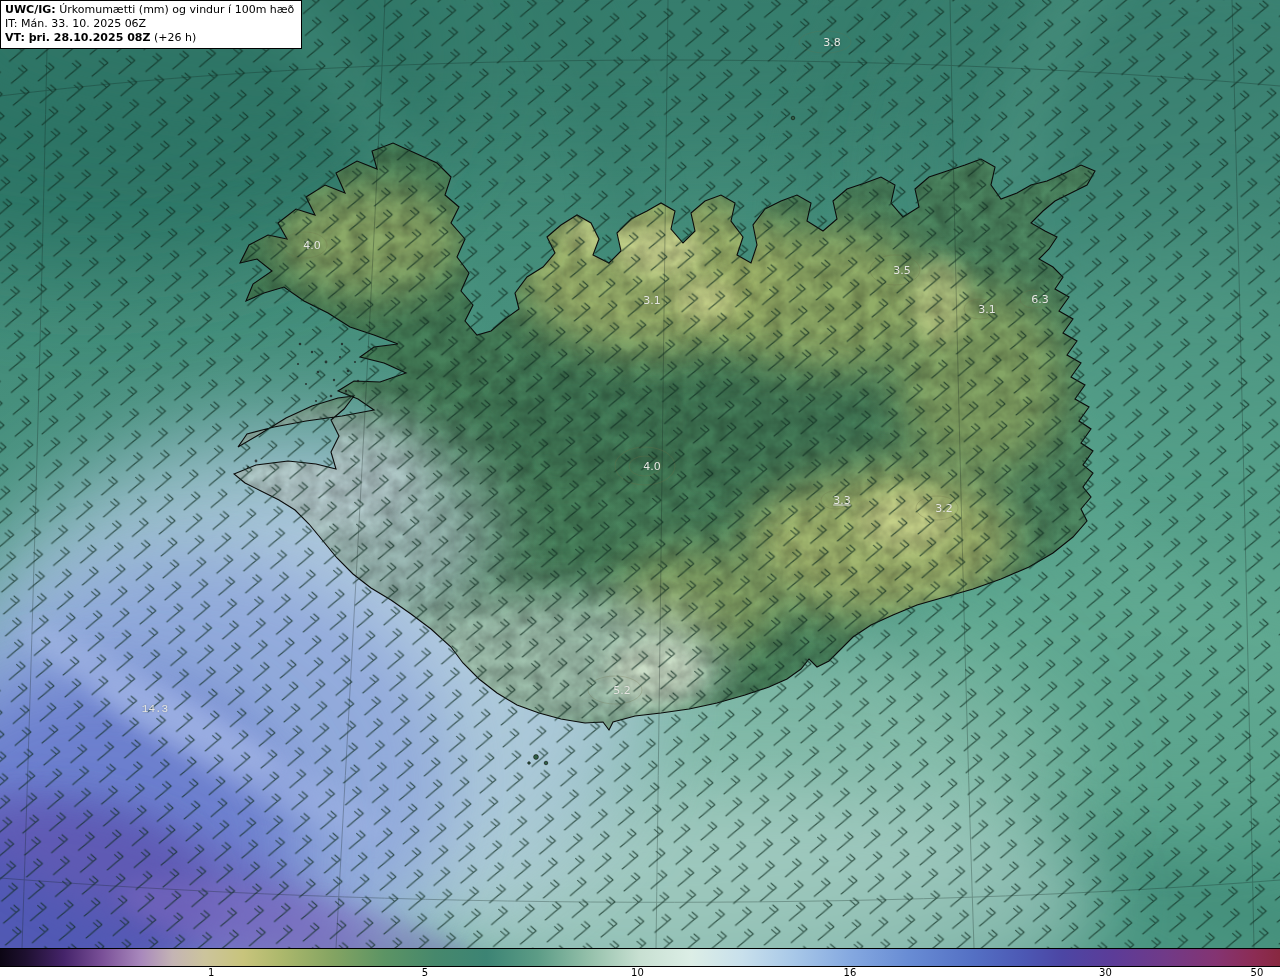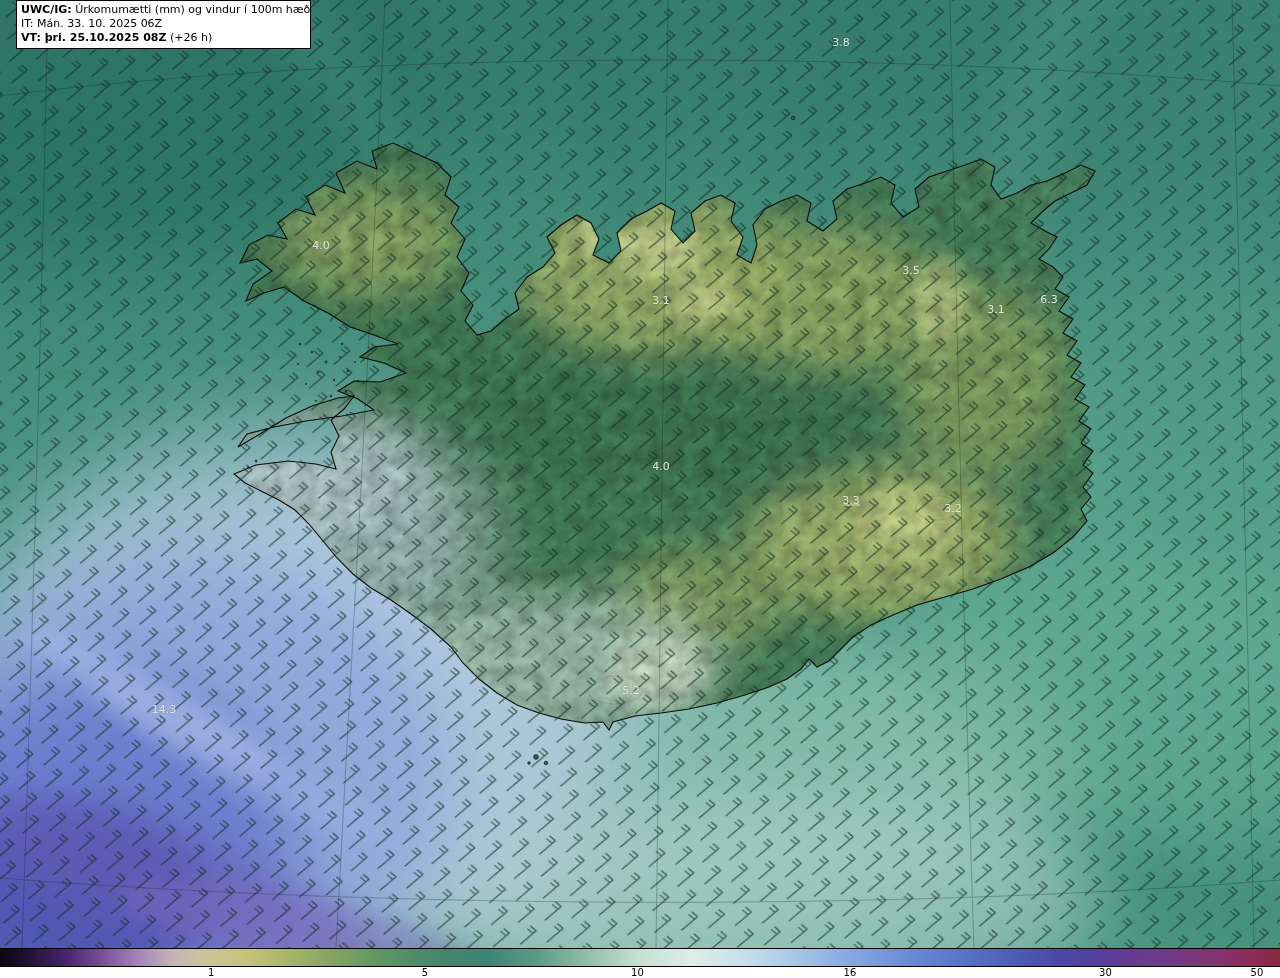--- a/index.html
+++ b/index.html
@@ -2,25 +2,25 @@
 <html><head>
 <meta charset="utf-8">
 <style>
   * { margin:0; padding:0; box-sizing:border-box; }
   html,body { background:#ffffff; }
   .stage { position:relative; width:1280px; height:978px; overflow:hidden;
            font-family:"DejaVu Sans","Liberation Sans",sans-serif; }
   .map-area { position:absolute; top:0; left:0; width:1280px; height:948px;
               overflow:hidden; background:#418876; }
   .map-area > svg { position:absolute; top:0; left:0; display:block; }
-  .title-box { position:absolute; top:0; left:16px; z-index:6; background:#ffffff;
-               border:1px solid #000; padding:2px 0 3px 4px; font-size:11px;
+  .title-box { position:absolute; top:0; left:0; z-index:6; background:#ffffff;
+               border:1px solid #000; padding:2px 7px 3px 4px; font-size:11px;
                line-height:1.27; color:#000; white-space:nowrap; }
   .title-box .b { font-weight:bold; }
-  .value-labels { position:absolute; top:0; left:16px; width:1244px; height:948px;
+  .value-labels { position:absolute; top:0; left:7px; width:1244px; height:948px;
                   z-index:4; pointer-events:none;padding-left:38px; }
   .value-label { position:absolute; transform:translate(-50%,-50%); font-size:11px;
                  color:#e6e6e2; text-shadow:0 0 2px rgba(30,50,42,0.4); white-space:nowrap; }
   .colorbar { position:absolute; left:0; top:948px; width:1280px; height:30px; background:#fff; }
   .cb-grad { width:1280px; height:19px; border-top:1px solid #000; border-bottom:1px solid #000; }
   .cb-ticks { position:relative; width:1280px; height:11px; background:#fff; }
   .cb-tick { position:absolute; top:0; transform:translateX(-50%); font-size:10px;
              line-height:11px; color:#000; }
 </style>
 </head>
@@ -225,27 +225,27 @@
         <span class="value-label" style="left: 825px; top: 42px;">3.8</span>
         <span class="value-label" style="left: 305px; top: 245px;">4.0</span>
         <span class="value-label" style="left: 895px; top: 270px;">3.5</span>
         <span class="value-label" style="left: 645px; top: 300px;">3.1</span>
         <span class="value-label" style="left: 1033px; top: 299px;">6.3</span>
         <span class="value-label" style="left: 980px; top: 309px;">3.1</span>
         <span class="value-label" style="left: 645px; top: 466px;">4.0</span>
         <span class="value-label" style="left: 835px; top: 500px; text-decoration: underline;">3.3</span>
         <span class="value-label" style="left: 937px; top: 508px; text-align: right;">3.2</span>
         <span class="value-label" style="left: 615px; top: 690px;">5.2</span>
-        <span class="value-label" style="left: 148px; top: 709px;">14.3</span>
+        <span class="value-label" style="left: 148px; top: 709px; font-family: Liberation Mono, monospace;">14.3</span>
       </div>
 
     <div class="title-box">
       <div><span class="b">UWC/IG:</span><span> Úrkomumætti (mm) og vindur í 100m hæð</span></div>
       <div>IT: Mán. 33. 10. 2025 06Z</div>
-      <div><span class="b">VT: þri. 25.10.2025 08Z</span><span> (+26 h)</span></div>
+      <div><span class="b">VT: þri. 28.10.2025 08Z</span><span> (+26 h)</span></div>
     </div>
   </div>
 
   <div class="colorbar">
     <div class="cb-grad" id="cb-grad" style="background: linear-gradient(to right, rgb(12, 6, 20) 0%, rgb(30, 16, 48) 2%, rgb(69, 36, 106) 5%, rgb(122, 80, 152) 8%, rgb(168, 136, 188) 11%, rgb(196, 180, 180) 13.5%, rgb(204, 196, 156) 16%, rgb(200, 196, 124) 19%, rgb(172, 184, 108) 22%, rgb(132, 164, 98) 26%, rgb(92, 148, 100) 30%, rgb(70, 136, 108) 34%, rgb(60, 132, 116) 38%, rgb(92, 156, 134) 42%, rgb(148, 192, 170) 46%, rgb(200, 224, 210) 50%, rgb(220, 238, 230) 54%, rgb(200, 224, 236) 58%, rgb(168, 200, 232) 62%, rgb(132, 168, 224) 66.5%, rgb(104, 140, 212) 71%, rgb(84, 112, 196) 76%, rgb(76, 88, 180) 80%, rgb(76, 70, 164) 83%, rgb(92, 60, 152) 87%, rgb(112, 58, 136) 91%, rgb(132, 52, 114) 95%, rgb(140, 44, 84) 98%, rgb(136, 40, 64) 100%);"></div>
     <div class="cb-ticks" id="cb-ticks">
         <span class="cb-tick" style="left: 16.5%;">1</span>
         <span class="cb-tick" style="left: 33.2%;">5</span>
         <span class="cb-tick" style="left: 49.8%;">10</span>
         <span class="cb-tick" style="left: 66.4%;">16</span>

